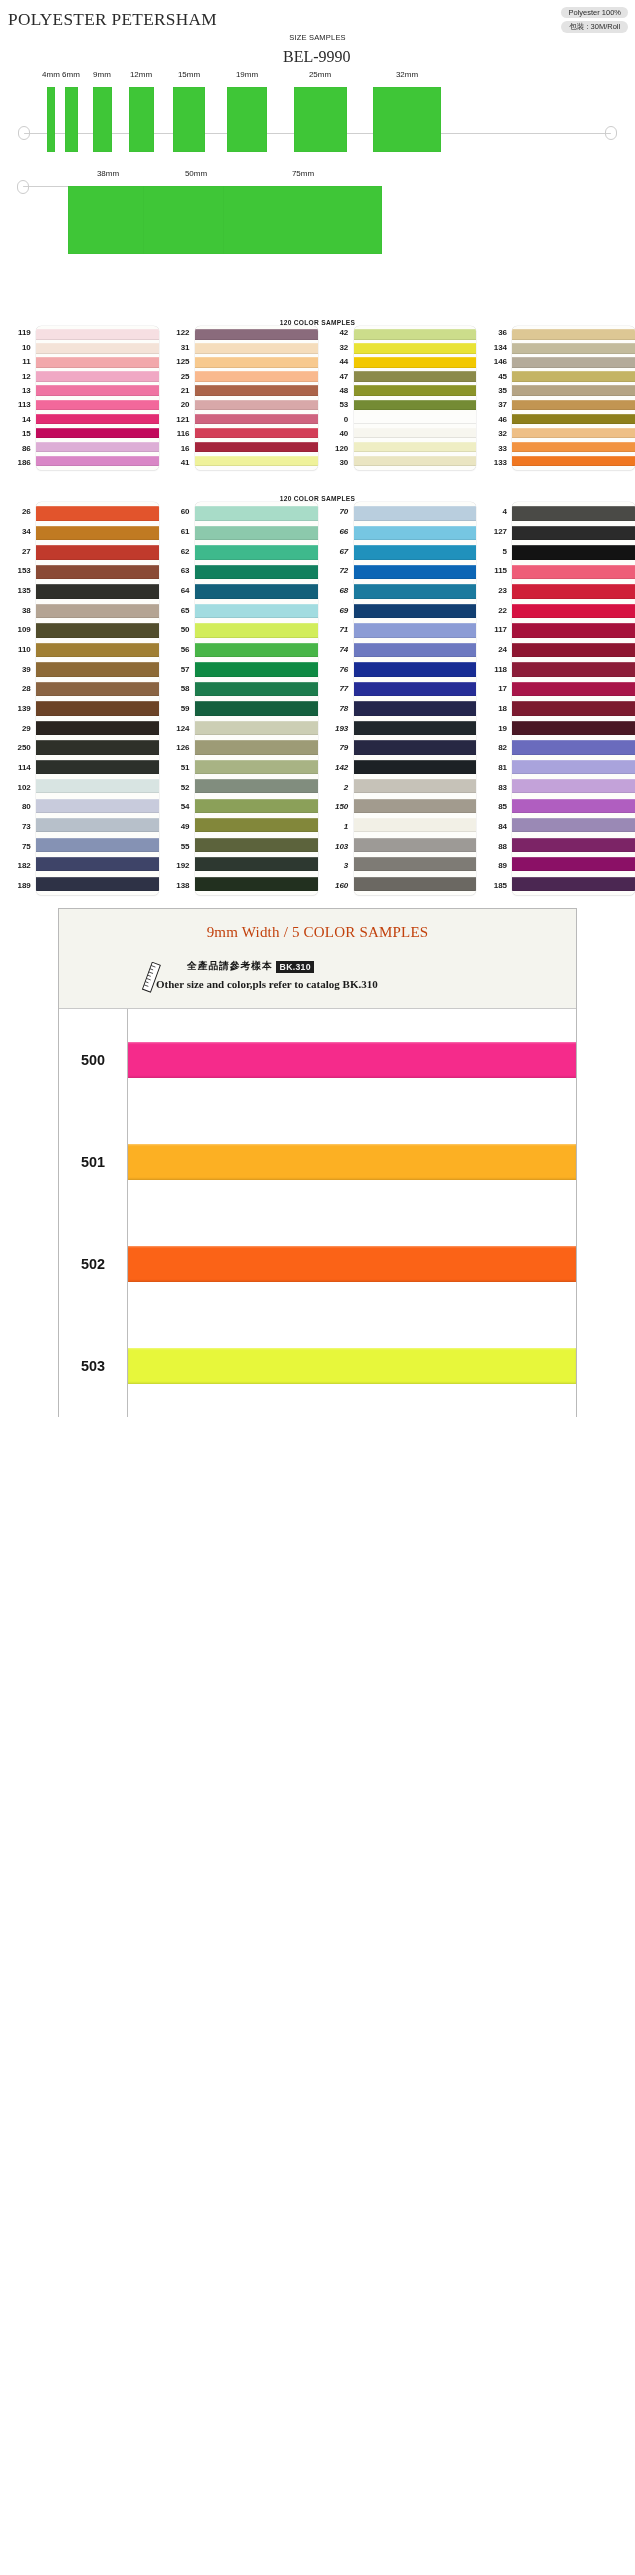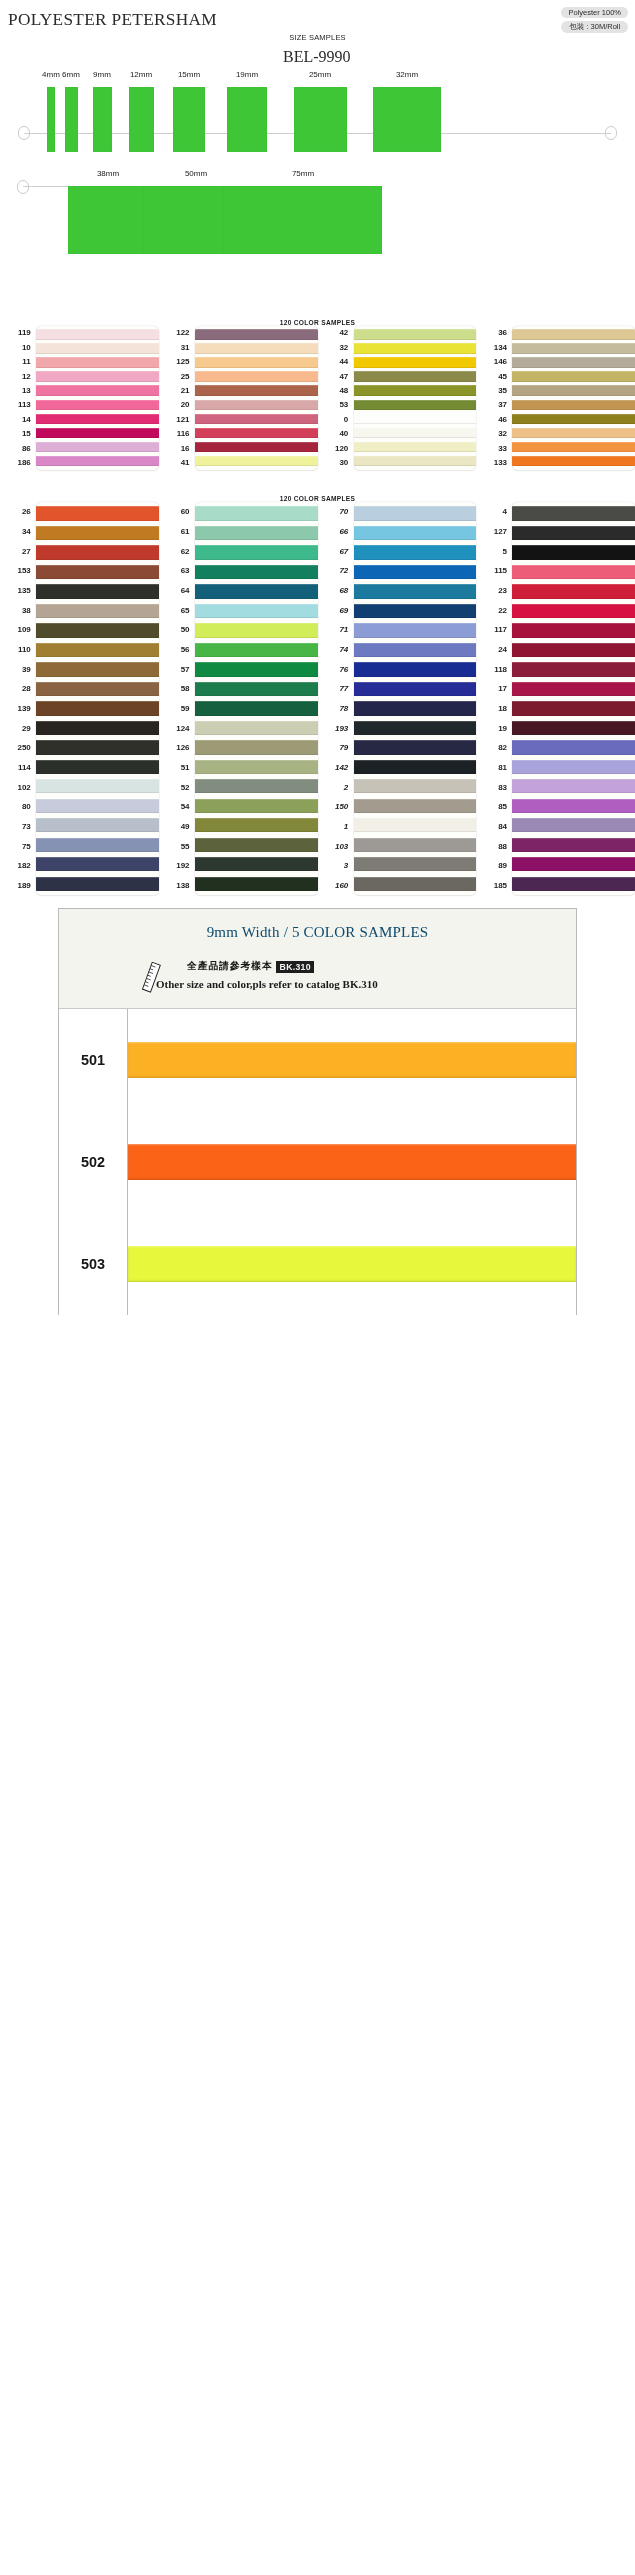--- a/index.html
+++ b/index.html
@@ -122,21 +122,21 @@
     padding:2.9px 21px;
     clip-path:polygon(0% 0%, 100% 0%, 93% 50%, 100% 100%, 0% 100%, 7% 50%);
   }
   .b-meta { position:absolute; right:15px; top:0; text-align:right; }
   .b-meta div {
     font-family:"Liberation Serif", serif;
     font-size:12px; color:#1b1b1b; line-height:1.45; letter-spacing:0.2px;
   }
   .b-sub {
     text-align:center; font-family:"Liberation Serif", serif;
-    font-size:15px; color:#0c4a6e; letter-spacing:0.2px; margin-top:1.2px;
+    font-size:15px; color:#c2410c; letter-spacing:0.2px; margin-top:1.2px;
   }
   .b-note { position:relative; margin-top:16px; height:42px; }
   .ruler-icon { position:absolute; left:81px; top:4.6px; }
   .b-note-cn {
     position:absolute; left:128px; top:3.5px;
     font-size:9.8px; font-weight:bold; color:#151515; letter-spacing:0.9px;
     font-family:"DejaVu Sans", sans-serif;
     display:flex; align-items:center; gap:3.5px;
   }
   .bk-chip {
@@ -787,20 +787,26 @@
     </span>
     <span class="b-note-cn">
       <span>全產品請參考樣本</span>
       <span class="bk-chip">BK.310</span>
     </span>
     <span class="b-note-en">Other size and color,pls refer to catalog BK.310</span>
   </div>
 
   <div class="b-swatches" id="bRows">
       <div class="b-row">
+        <div class="b-num">500</div>
+        <div class="b-rib-wrap">
+          <div class="b-rib" style="background: rgb(245, 43, 139);"></div>
+        </div>
+      </div>
+      <div class="b-row">
         <div class="b-num">501</div>
         <div class="b-rib-wrap">
           <div class="b-rib" style="background: rgb(252, 176, 35);"></div>
         </div>
       </div>
       <div class="b-row">
         <div class="b-num">502</div>
         <div class="b-rib-wrap">
           <div class="b-rib" style="background: rgb(251, 99, 23);"></div>
         </div>

